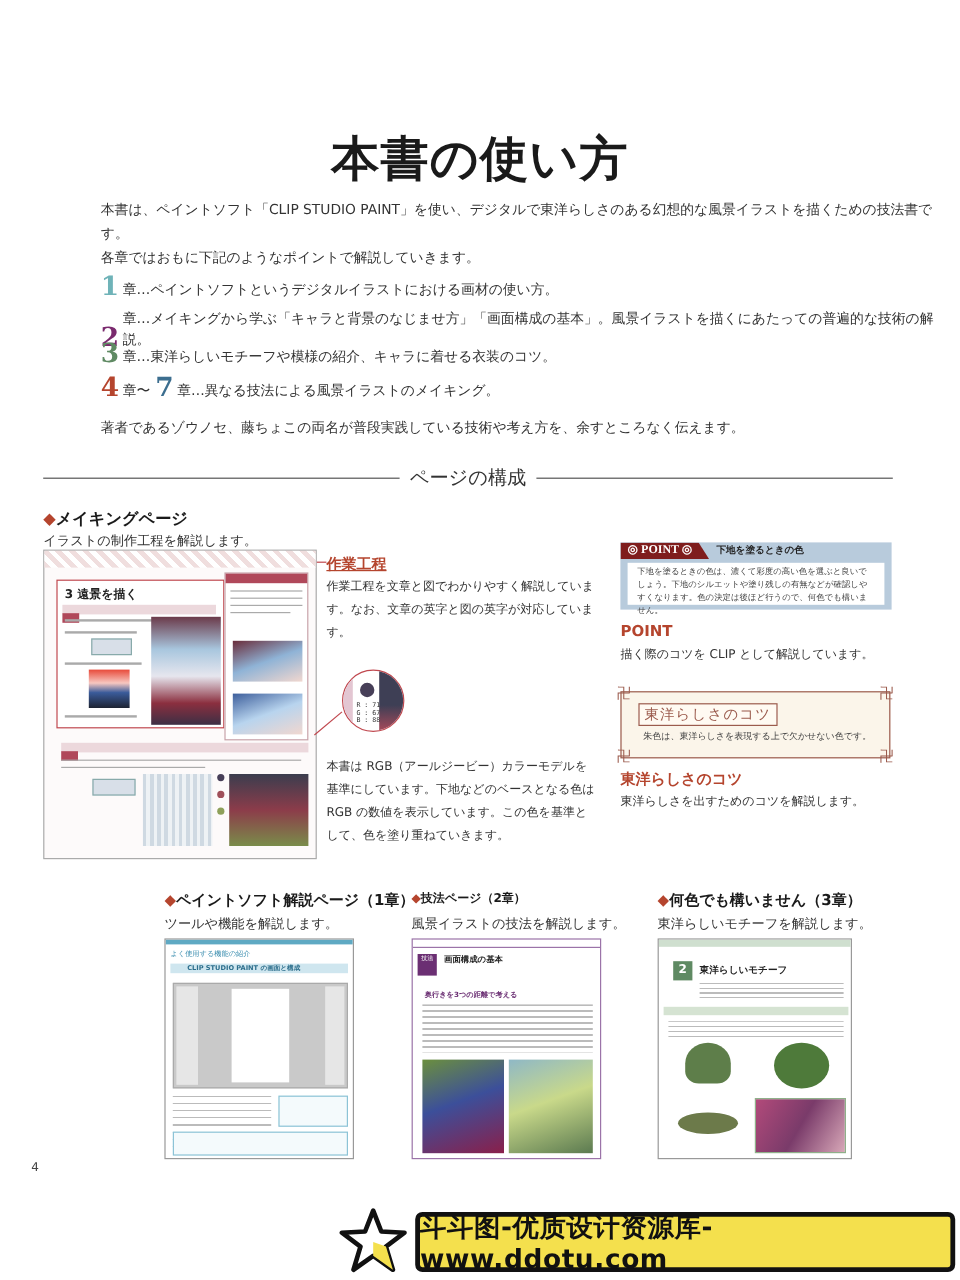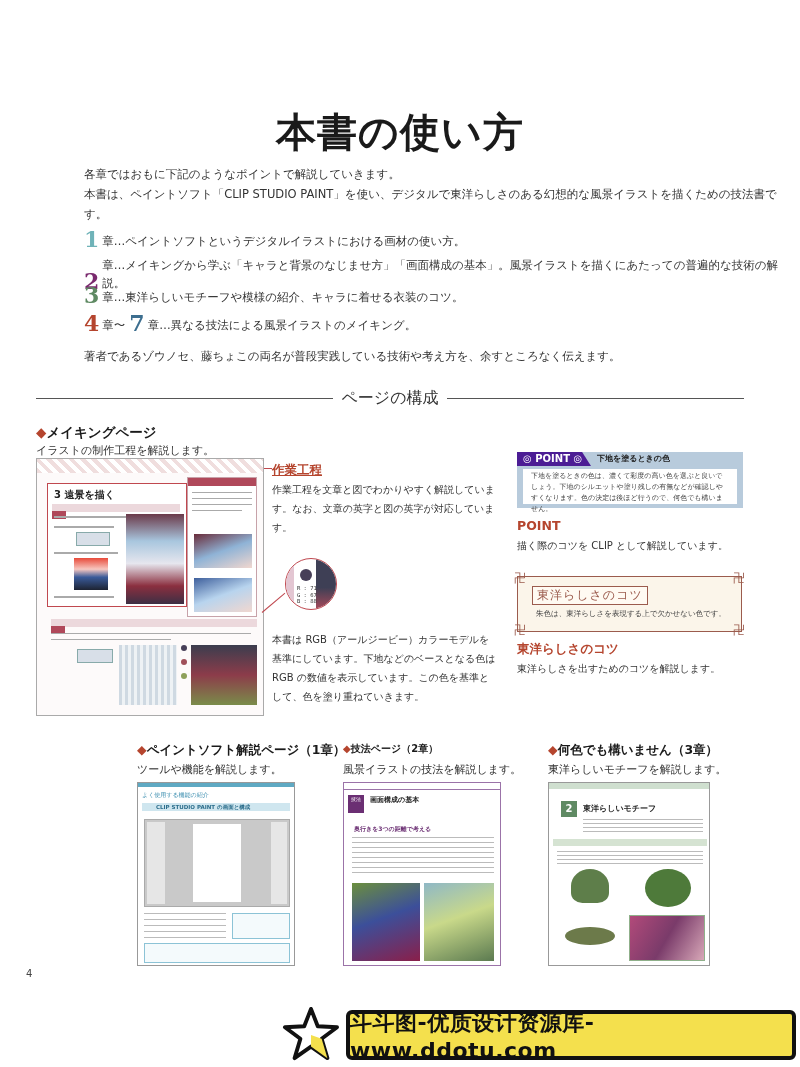--- a/index.html
+++ b/index.html
@@ -39,21 +39,21 @@
 
   .connector { position: absolute; height: 1px; background: #c0484f; }
 
   .lbl-red { color: #b5452e; font-weight: bold; font-size: 12.5px; }
   .desc { font-size: 10px; line-height: 19px; color: #333; }
 
   .zoom-circle { left: 285px; top: 558px; width: 52px; height: 52px; border-radius: 50%; border: 1.5px solid #c0484f; overflow: hidden; background: #fff; }
 
   
   .point-box { left: 517px; top: 452px; width: 226px; height: 56px; background: #b8cbdc; }
-  .point-tag { position: absolute; left: 0; top: 0; height: 14px; width: 74px; background: #4c1d95; color: #fff; font-size: 10px; font-weight: bold; line-height: 14px; padding-left: 6px; clip-path: polygon(0 0, 88% 0, 100% 100%, 0 100%); }
+  .point-tag { position: absolute; left: 0; top: 0; height: 14px; width: 74px; background: #7f1d1d; color: #fff; font-size: 10px; font-weight: bold; line-height: 14px; padding-left: 6px; clip-path: polygon(0 0, 88% 0, 100% 100%, 0 100%); font-family: Liberation Serif, serif; }
   .point-title { position: absolute; left: 80px; top: 1px; font-size: 8px; font-weight: bold; color: #222; }
   .point-body { position: absolute; left: 6px; top: 17px; right: 6px; bottom: 4px; background: #fff; font-size: 7px; line-height: 11px; color: #444; padding: 2px 8px; }
 
   
   .toyo-box { left: 517px; top: 576px; width: 225px; height: 56px; background: #fbf5ea; border: 1.5px solid #9b5b4d; }
   .toyo-corner { position: absolute; font-size: 12px; color: #9b5b4d; line-height: 12px; }
   .toyo-title { position: absolute; left: 14px; top: 9px; border: 1px solid #9b5b4d; padding: 0 4px; font-size: 12px; color: #9b5b4d; letter-spacing: 1px; background: #fffaf2; }
   .toyo-body { position: absolute; left: 18px; top: 32px; font-size: 7.5px; color: #444; }
 
   
@@ -62,22 +62,22 @@
 
   
   .wm-star { left: 282px; top: 1006px; width: 58px; height: 56px; }
   .wm-banner { left: 346px; top: 1010px; width: 450px; height: 50px; background: #f4e04d; border: 4px solid #111; border-radius: 6px; display: flex; align-items: center; justify-content: center; font-size: 22px; font-weight: bold; color: #111; letter-spacing: 0.5px; }
 </style>
 </head>
 <body>
 
 <div class="abs title">本書の使い方</div>
 <div class="abs intro">
+  <div>本書は、ペイントソフト「CLIP STUDIO PAINT」を使い、デジタルで東洋らしさのある幻想的な風景イラストを描くための技法書です。</div>
   <div>各章ではおもに下記のようなポイントで解説していきます。</div>
-  <div>本書は、ペイントソフト「CLIP STUDIO PAINT」を使い、デジタルで東洋らしさのある幻想的な風景イラストを描くための技法書です。</div>
 </div>
 
 <div class="abs chap-row" style="top:228px;">
   <span class="chap-num" style="color:#6fb3b8;">1</span>
   <span class="chap-text">章…ペイントソフトというデジタルイラストにおける画材の使い方。</span>
 </div>
 <div class="abs chap-row" style="top:256px;">
   <span class="chap-num" style="color:#7a2a6e;">2</span>
   <span class="chap-text">章…メイキングから学ぶ「キャラと背景のなじませ方」「画面構成の基本」。風景イラストを描くにあたっての普遍的な技術の解説。</span>
 </div>

